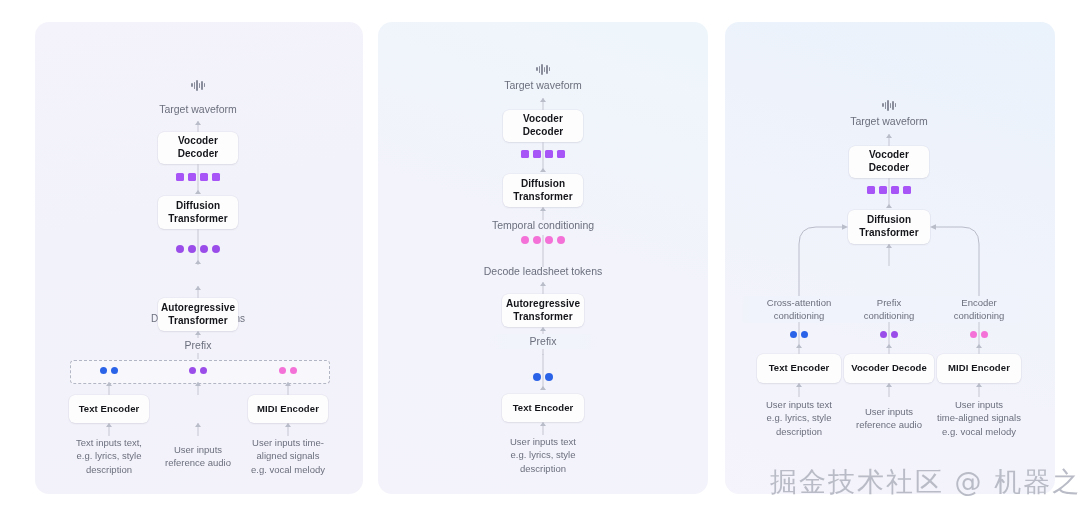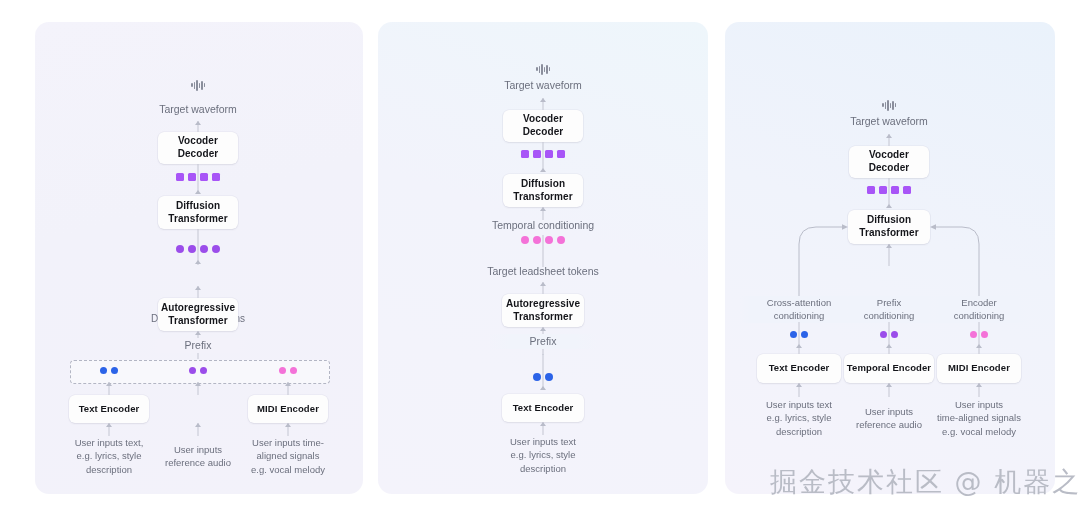--- a/index.html
+++ b/index.html
@@ -161,21 +161,21 @@
     <div class="node box" style="left:74px;top:373px;width:80px;height:28px;font-size:9.5px;">Text Encoder</div>
     <div class="node box" style="left:253px;top:373px;width:80px;height:28px;font-size:9.5px;">MIDI Encoder</div>
 
     <div class="vline" style="left:74px;top:401px;height:13px;"></div>
     <div class="arrowhead" style="left:74px;top:401px;"></div>
     <div class="vline" style="left:163px;top:401px;height:13px;"></div>
     <div class="arrowhead" style="left:163px;top:401px;"></div>
     <div class="vline" style="left:253px;top:401px;height:13px;"></div>
     <div class="arrowhead" style="left:253px;top:401px;"></div>
 
-    <div class="node caption" style="left:74px;top:414px;width:104px;font-size:9.5px;">User inputs text,
+    <div class="node caption" style="left:74px;top:414px;width:104px;font-size:9.5px;">Text inputs text,
 e.g. lyrics, style
 description</div>
     <div class="node caption" style="left:163px;top:421px;width:100px;font-size:9.5px;">User inputs
 reference audio</div>
     <div class="node caption" style="left:253px;top:414px;width:100px;font-size:9.5px;">User inputs time-
 aligned signals
 e.g. vocal melody</div>
   </div>
 
   <div class="panel" id="panel-2">
@@ -214,21 +214,21 @@
     <div class="node caption" style="left:165px;top:196px;width:220px;font-size:10.5px;">Temporal conditioning</div>
 
     <div class="vline" style="left:165px;top:213px;height:32px;"></div>
     <div class="tokrow" style="left:165px;top:214px;">
       <span class="dot" style="background:#f472d8"></span>
         <span class="dot" style="background:#f472d8"></span>
       <span class="dot" style="background:#f472d8"></span>
         <span class="dot" style="background:#f472d8"></span>
     </div>
 
-    <div class="node caption" style="left:165px;top:242px;width:220px;font-size:10.5px;">Target leadsheet tokens</div>
+    <div class="node caption" style="left:165px;top:242px;width:220px;font-size:10.5px;">Decode leadsheet tokens</div>
 
     <div class="vline" style="left:165px;top:260px;height:12px;"></div>
     <div class="arrowhead" style="left:165px;top:260px;"></div>
 
     <div class="node box" style="left:165px;top:272px;width:82px;height:33px;font-size:10px;">Autoregressive
 Transformer</div>
 
     <div class="vline" style="left:165px;top:305px;height:28px;"></div>
     <div class="arrowhead" style="left:165px;top:305px;"></div>
     <div class="node caption" style="left:165px;top:312px;width:110px;font-size:10.5px;background:linear-gradient(90deg,rgba(241,244,251,0) 0%,#f1f4fb 20%,#f1f4fb 80%,rgba(241,244,251,0) 100%);">Prefix</div>
@@ -313,21 +313,21 @@
     <div class="tokrow" style="left:254px;top:309px;">
       <span class="dot sm" style="background:#f472d8"></span>
         <span class="dot sm" style="background:#f472d8"></span>
     </div>
 
     <div class="arrowhead" style="left:74px;top:322px;"></div>
     <div class="arrowhead" style="left:164px;top:322px;"></div>
     <div class="arrowhead" style="left:254px;top:322px;"></div>
 
     <div class="node box" style="left:74px;top:332px;width:84px;height:29px;font-size:9.5px;">Text Encoder</div>
-    <div class="node box" style="left:164px;top:332px;width:90px;height:29px;font-size:9.5px;">Temporal Encoder</div>
+    <div class="node box" style="left:164px;top:332px;width:90px;height:29px;font-size:9.5px;">Vocoder Decode</div>
     <div class="node box" style="left:254px;top:332px;width:84px;height:29px;font-size:9.5px;">MIDI Encoder</div>
 
     <div class="vline" style="left:74px;top:361px;height:14px;"></div>
     <div class="arrowhead" style="left:74px;top:361px;"></div>
     <div class="vline" style="left:164px;top:361px;height:14px;"></div>
     <div class="arrowhead" style="left:164px;top:361px;"></div>
     <div class="vline" style="left:254px;top:361px;height:14px;"></div>
     <div class="arrowhead" style="left:254px;top:361px;"></div>
 
     <div class="node caption" style="left:74px;top:376px;width:108px;font-size:9.5px;">User inputs text

